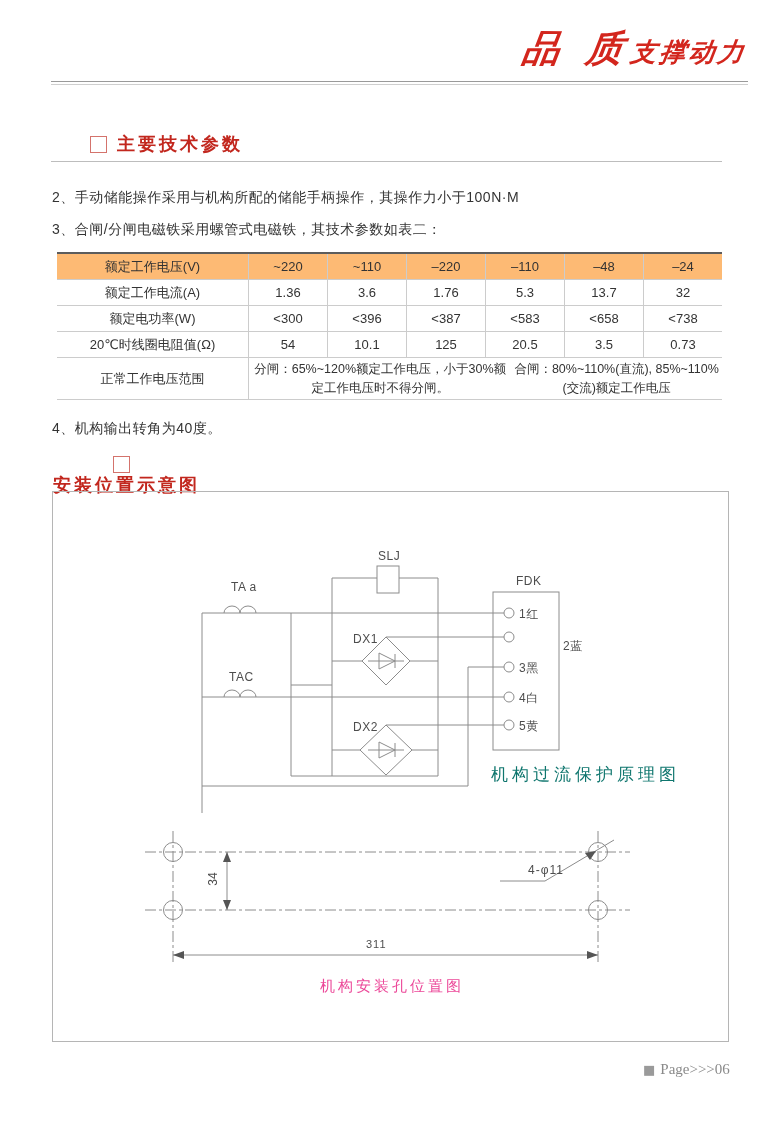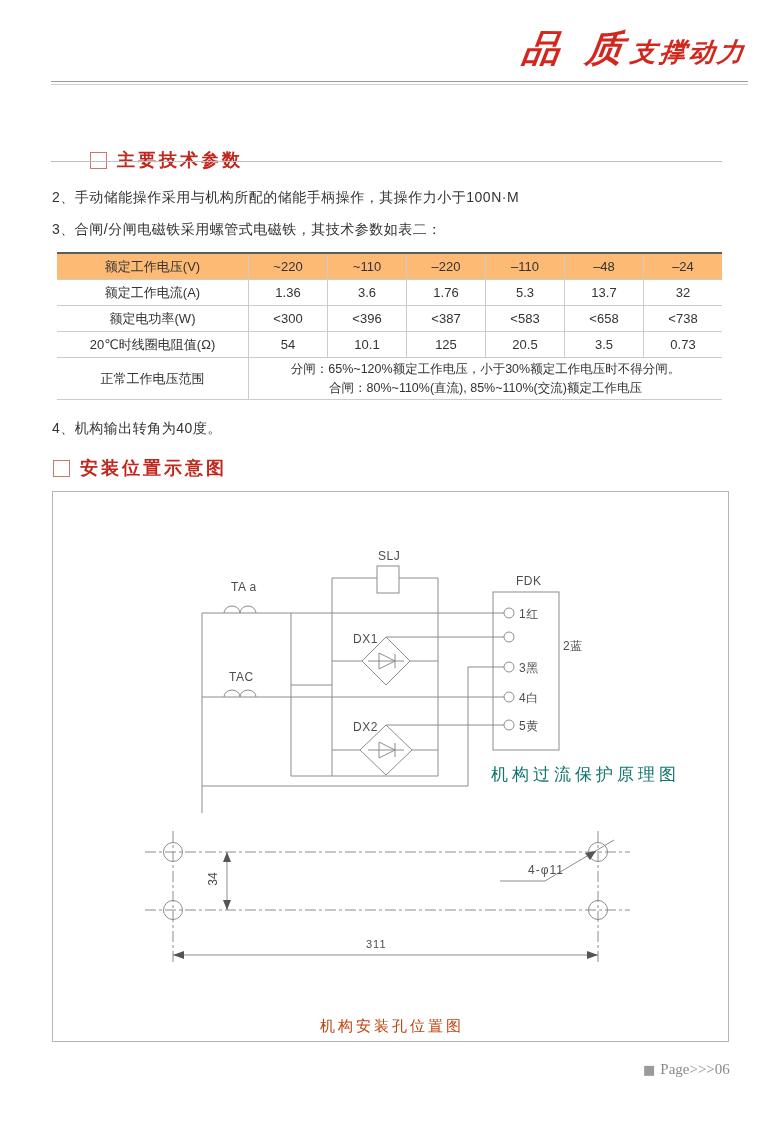--- a/index.html
+++ b/index.html
@@ -11,45 +11,45 @@
          color:#d3261d;font-weight:bold;font-style:italic;transform:skewX(-8deg);}
   .brand-large{font-size:37px;letter-spacing:8px;}
   .brand-small{font-size:26px;letter-spacing:3px;}
   .head-rule{position:absolute;left:51px;top:81px;width:697px;height:2px;
              border-top:1px solid #9a9a9a;border-bottom:1px solid #cfcfcf;}
 
   
   .sec{position:absolute;left:53px;display:flex;align-items:center;}
   .sec-sq{width:15px;height:15px;border:1px solid #d4736c;margin-right:10px;flex:0 0 auto;}
   .sec-txt{color:#c2271e;font-size:18px;font-weight:bold;letter-spacing:3px;}
-  .sec1{top:148px;padding-left:37px;}
-  .sec2{top:456px;}
+  .sec1{top:132px;padding-left:37px;}
+  .sec2{top:456px;flex-direction:column;}
   .sec1-rule{position:absolute;left:51px;top:161px;width:671px;border-top:1px solid #bdbdbd;}
 
   .para{position:absolute;left:52px;font-size:14px;color:#333;letter-spacing:.5px;}
   .p2{top:189px;} .p3{top:221px;} .p4{top:420px;}
 
   
   .tbl{position:absolute;left:57px;top:252px;width:665px;
        display:grid;grid-template-columns:191px repeat(6,79px);
        grid-template-rows:26px 26px 26px 26px 42px;
        border-top:2px solid #5c5c5c;font-size:13px;color:#333;}
   .tc{display:flex;align-items:center;justify-content:center;border-bottom:1px solid #ccc;
       text-align:center;}
   .tc.vl{border-left:1px solid #ccc;}
   .hrow{background:#fdba74;text-align:center;}
-  .range-cell{grid-column:2 / span 6;flex-direction:column;line-height:19px;font-size:12.5px;}
+  .range-cell{grid-column:2 / span 6;flex-direction:row;line-height:19px;font-size:12.5px;}
 
   
   .diag-box{position:absolute;left:52px;top:491px;width:677px;height:551px;
             border:1px solid #b5b5b5;box-sizing:border-box;}
   .diag-svg{position:absolute;left:52px;top:491px;}
   .dlabel{position:absolute;font-size:12px;color:#4d4d4d;letter-spacing:.5px;white-space:nowrap;}
   .cap1{position:absolute;left:491px;top:763px;font-size:17px;letter-spacing:4px;color:#0f766e;}
-  .cap2{position:absolute;left:320px;top:977px;font-size:15px;letter-spacing:3px;color:#c2410c;margin-top:40px;}
+  .cap2{position:absolute;left:320px;top:977px;font-size:15px;letter-spacing:3px;color:#ec4899;}
   .dim34{position:absolute;left:206px;top:872px;font-size:12px;color:#4d4d4d;
          transform:rotate(-90deg);transform-origin:center;}
   .dim311{position:absolute;left:366px;top:938px;font-size:11px;color:#4d4d4d;letter-spacing:1px;}
   .dimphi{position:absolute;left:504px;top:863px;font-size:12px;color:#4d4d4d;letter-spacing:1px;margin-left:24px;}
 
   
   .footer{position:absolute;left:643px;top:1061px;font-family:"Liberation Serif","DejaVu Serif",serif;
           font-size:15px;color:#8a8a8a;display:flex;align-items:center;}
   .footer .sq{color:#9a9a9a;font-size:13px;margin-right:5px;font-family:"DejaVu Sans",sans-serif;}
 </style>

